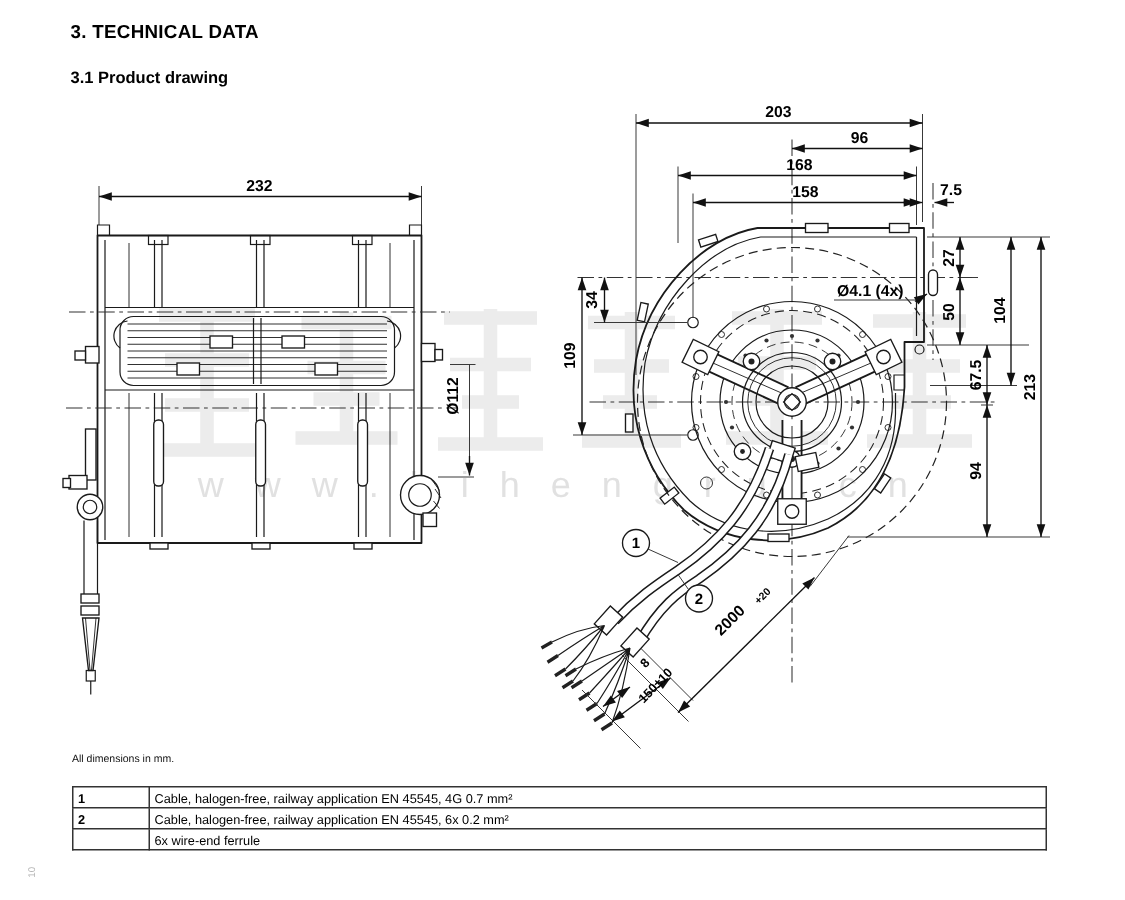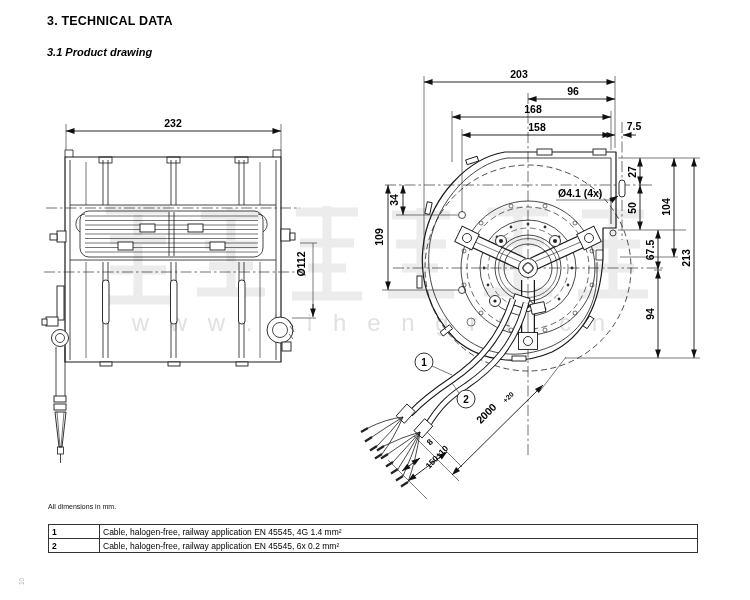--- a/index.html
+++ b/index.html
@@ -1,19 +1,19 @@
 <!DOCTYPE html>
 <html><head>
 <meta charset="utf-8">
 <style>
   html,body{margin:0;padding:0;background:#fff;}
   #page{position:relative;width:750px;height:600px;background:#ffffff;overflow:hidden;
         font-family:"Liberation Sans",sans-serif;}
   .h1{position:absolute;left:47px;top:14px;font-size:12.5px;font-weight:bold;color:#000;letter-spacing:.2px;}
-  .h2{position:absolute;left:47px;top:46px;font-size:11px;font-weight:bold;color:#000;font-style:italic;}
+  .h2{position:absolute;left:47px;top:46px;font-size:11px;font-weight:bold;color:#000;}
   .units-note{position:absolute;left:48px;top:503px;font-size:7px;color:#111;}
   .edge-mark{position:absolute;left:18px;top:578px;font-size:6.5px;color:#b5b5b5;transform:rotate(-90deg);}
   table.notes{position:absolute;left:48px;top:524px;width:650px;border-collapse:collapse;
               border:1.4px solid #222;table-layout:fixed;}
   table.notes td{border:1px solid #333;height:13px;font-size:8.5px;color:#000;padding:0 3px;
                  overflow:hidden;white-space:nowrap;}
   table.notes td.ref{width:44px;font-weight:bold;}
   svg{position:absolute;left:0;top:0;}
   .ol{stroke:#1a1a1a;stroke-width:1.2;fill:none;stroke-linejoin:round}
   .o2{stroke:#1a1a1a;stroke-width:.8;fill:none}
@@ -304,23 +304,27 @@
       <text class="dim" transform="rotate(-90 383 237)" x="383" y="237" text-anchor="middle">109</text>
     </g>
   </svg>
 
   <div class="units-note">All dimensions in mm.</div>
 
   <table class="notes">
     <tbody>
       <tr>
         <td class="ref">1</td>
-        <td>Cable, halogen-free, railway application EN 45545, 4G 1.4 mm²</td>
+        <td>Cable, halogen-free, railway application EN 45545, 4G 0.7 mm²</td>
       </tr>
       <tr>
         <td class="ref">2</td>
         <td>Cable, halogen-free, railway application EN 45545, 6x 0.2 mm²</td>
       </tr>
+      <tr>
+        <td class="ref"></td>
+        <td>6x wire-end ferrule</td>
+      </tr>
     </tbody>
   </table>
 
   <div class="edge-mark">10</div>
 </div>
 
 </body></html>

